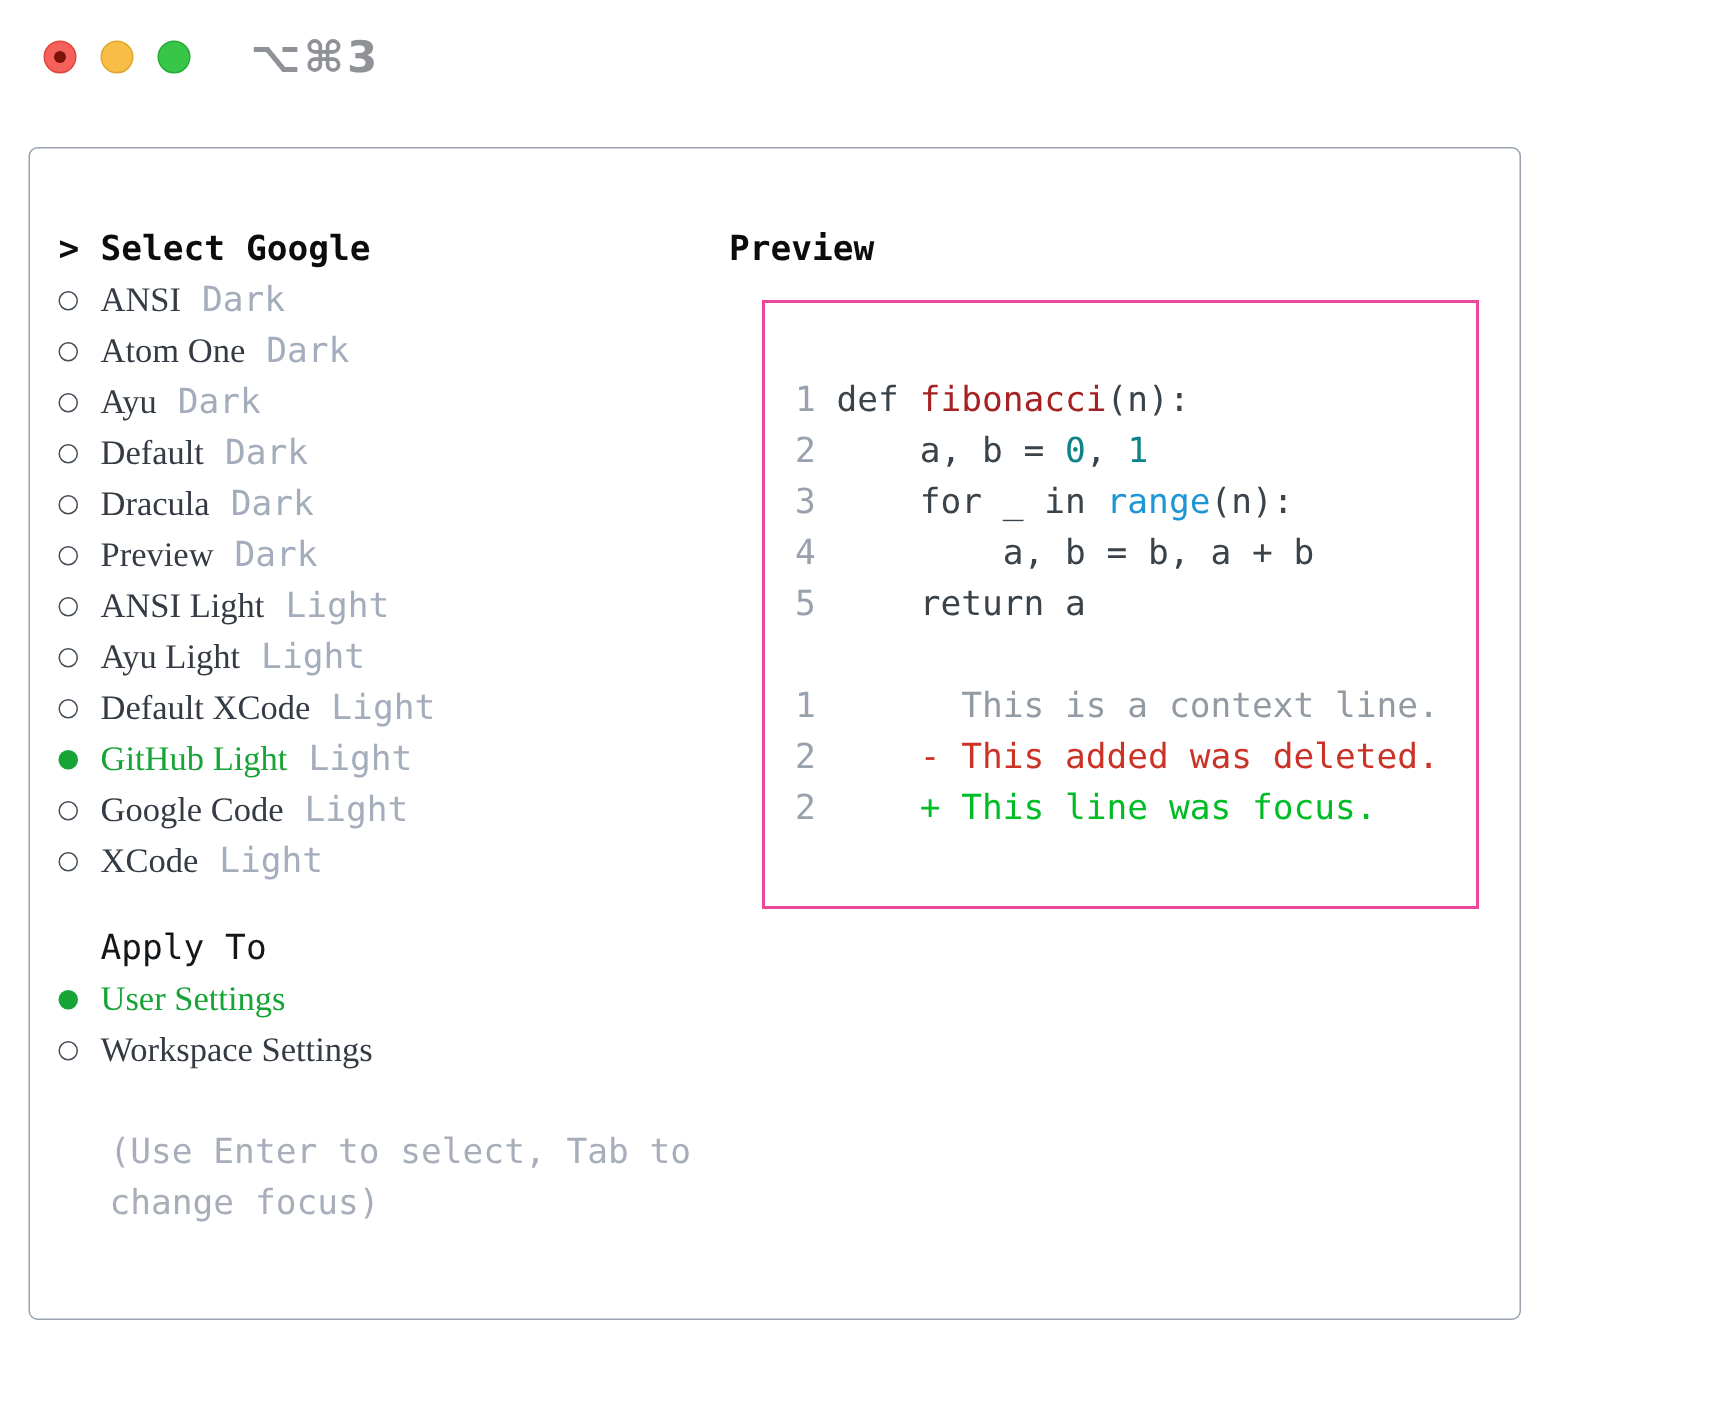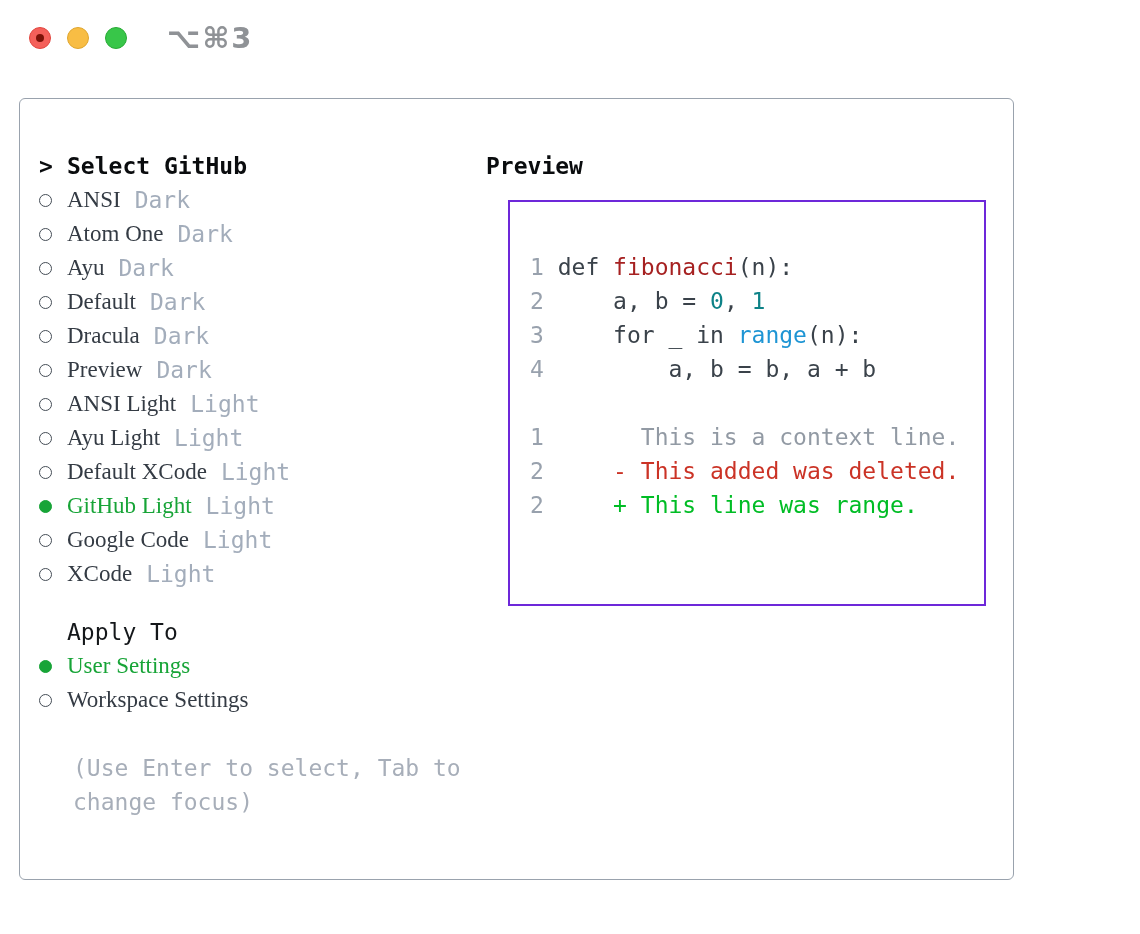--- a/index.html
+++ b/index.html
@@ -36,21 +36,21 @@
   .t-variant{color:#a3adbb;margin-left:14px;white-space:pre;}
   .header-label{color:#0a0c0e;font-weight:bold;white-space:pre;}
   .apply-section{margin-top:24px;}
   .apply-title{color:#14171a;white-space:pre;}
   .help{margin-top:34px;color:#a7aeb9;line-height:34px;width:420px;margin-left:34px;}
 
   
   .preview-title{position:absolute;left:466px;top:50px;height:34px;display:flex;align-items:center;
                  font-size:23px;}
   .preview-box{position:absolute;left:488px;top:101px;width:478px;height:406px;box-sizing:border-box;
-               border:2px solid #6d28d9;background:#fff;padding:48px 0 0 20px;
+               border:2px solid #ec4899;background:#fff;padding:48px 0 0 20px;
                font-size:23px;line-height:34px;}
   .code-line{white-space:pre;height:34px;}
   .seg-lnum{color:#98a1ad;}
   .seg-code{color:#3a424a;}
   .seg-func{color:#a62121;}
   .seg-num{color:#0d8287;}
   .seg-builtin{color:#1e95d4;}
   .seg-context{color:#929aa4;}
   .seg-deleted{color:#cb3326;}
   .seg-added{color:#00bd25;}
@@ -69,21 +69,21 @@
     <span class="shortcut">⌥⌘3</span>
   </div>
 
   <div class="panel">
 
     <div class="left-col">
       <div class="row">
         <span class="marker">
           <span class="prompt-char">&gt;</span>
         </span>
-        <span class="header-label">Select GitHub</span>
+        <span class="header-label">Select Google</span>
       </div>
 
       <div>
           <div class="row">
             <span class="marker">
               <span class="circle"></span>
             </span>
             <span class="t-name">ANSI</span>
             <span class="t-variant">Dark</span>
           </div>
@@ -193,21 +193,22 @@
     <div class="preview-title">
       <span class="header-label">Preview</span>
     </div>
 
     <div class="preview-box">
       <div>
           <div class="code-line"><span class="seg-lnum">1 </span><span class="seg-code">def </span><span class="seg-func">fibonacci</span><span class="seg-code">(n):</span></div>
           <div class="code-line"><span class="seg-lnum">2 </span><span class="seg-code">    a, b = </span><span class="seg-num">0</span><span class="seg-code">, </span><span class="seg-num">1</span></div>
           <div class="code-line"><span class="seg-lnum">3 </span><span class="seg-code">    for _ in </span><span class="seg-builtin">range</span><span class="seg-code">(n):</span></div>
           <div class="code-line"><span class="seg-lnum">4 </span><span class="seg-code">        a, b = b, a + b</span></div>
+          <div class="code-line"><span class="seg-lnum">5 </span><span class="seg-code">    return a</span></div>
           <div class="code-line"></div>
           <div class="code-line"><span class="seg-lnum">1 </span><span class="seg-context">      This is a context line.</span></div>
           <div class="code-line"><span class="seg-lnum">2 </span><span class="seg-code">    </span><span class="seg-deleted">- This added was deleted.</span></div>
-          <div class="code-line"><span class="seg-lnum">2 </span><span class="seg-code">    </span><span class="seg-added">+ This line was range.</span></div>
+          <div class="code-line"><span class="seg-lnum">2 </span><span class="seg-code">    </span><span class="seg-added">+ This line was focus.</span></div>
         </div>
     </div>
 
   </div>
 </div>
 
 </body></html>

